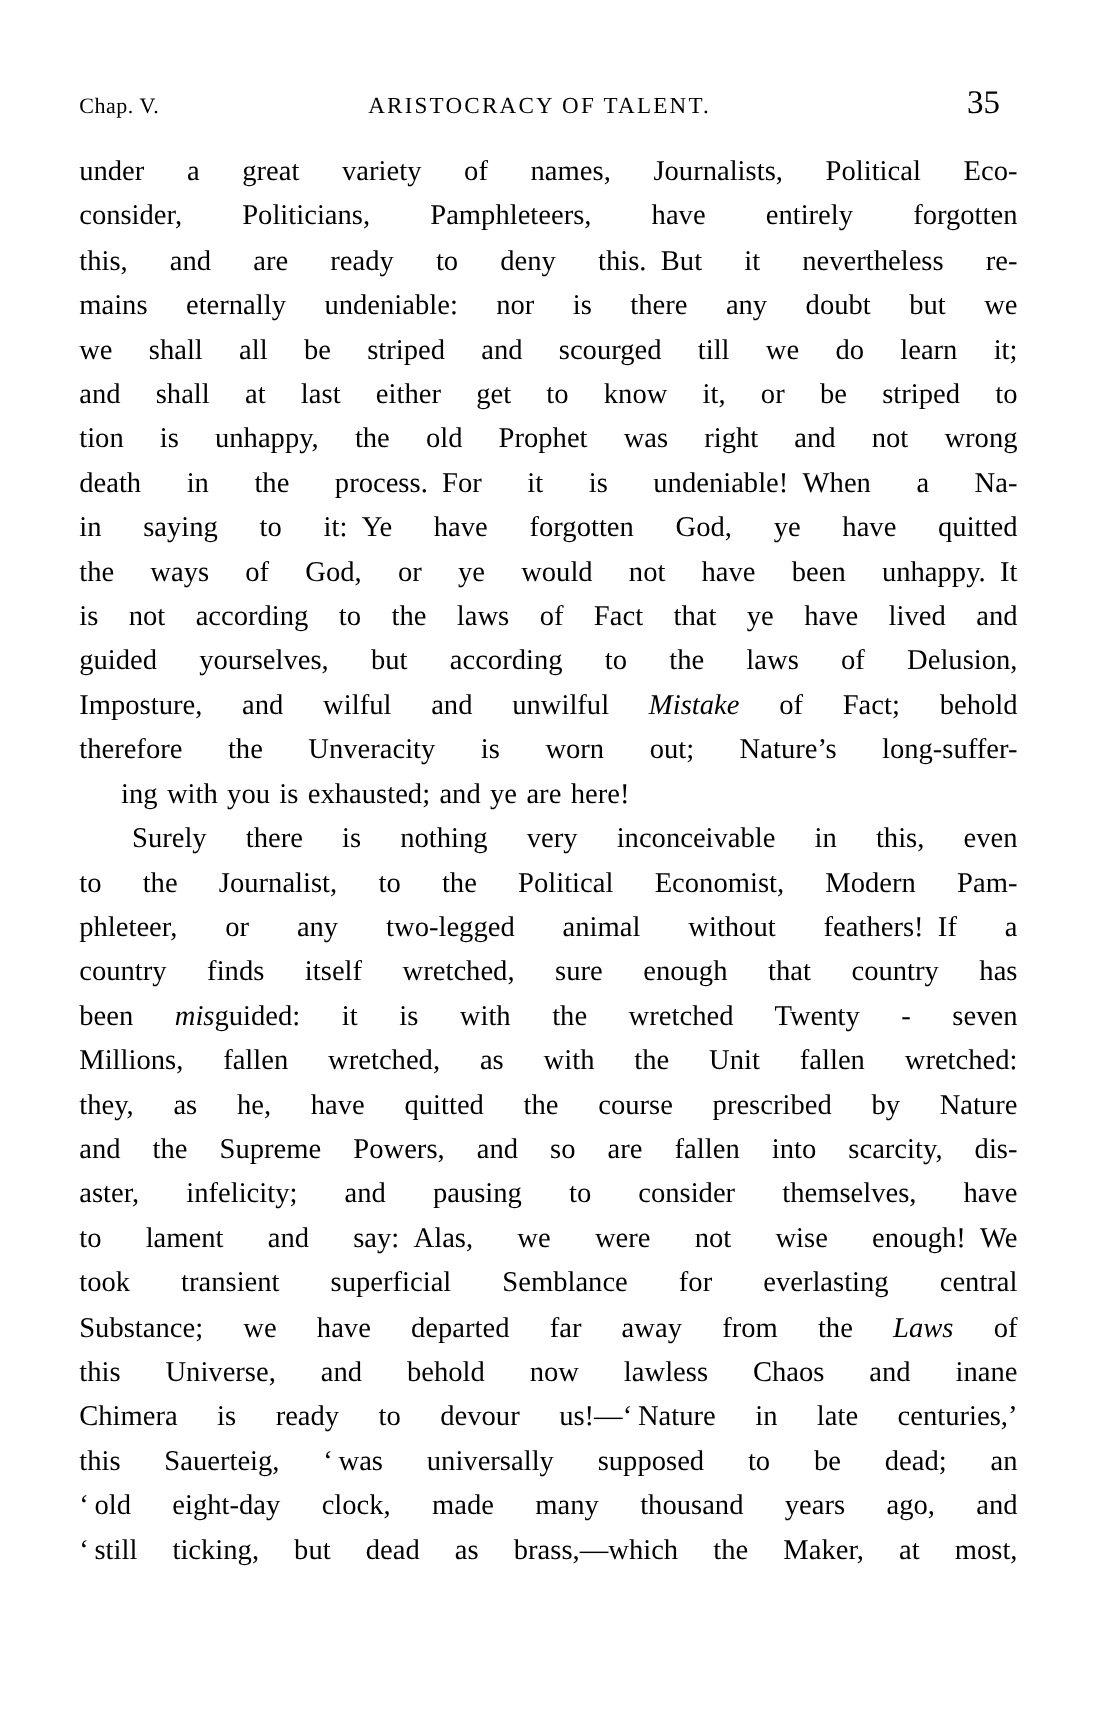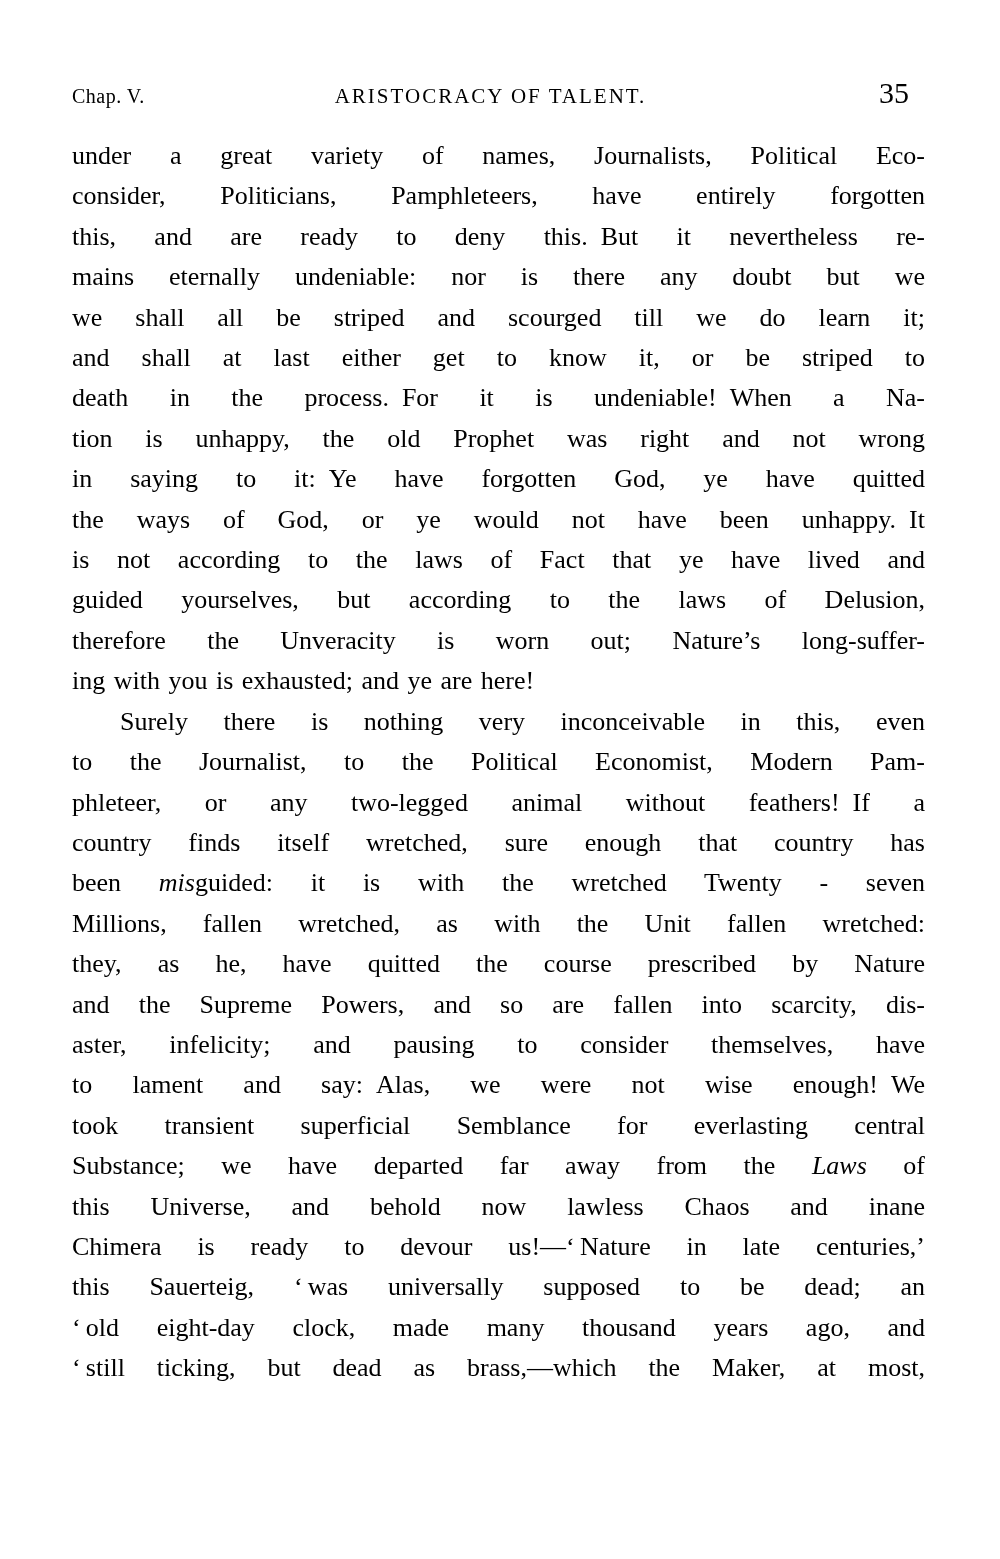--- a/index.html
+++ b/index.html
@@ -57,20 +57,21 @@
   .line {
     font-size: 26px;
     line-height: 40.4px;
     word-spacing: 2px;
     text-align: justify;
     text-align-last: justify;
     white-space: normal;
   }
   .line.short {
     text-align-last: left;
+    margin-left: 38px;
   }
   .line.indent {
     text-indent: 48px;
   }
   .it {
     font-style: italic;
   }
 </style>
 </head>
 <body>
@@ -82,26 +83,27 @@
     <span class="pagenum">35</span>
   </div>
   <div class="page-body">
       <div class="para">
         <div class="line"><span>under a great variety of names, Journalists, Political Eco-</span></div>
         <div class="line"><span>consider, Politicians, Pamphleteers, have entirely forgotten</span></div>
         <div class="line"><span>this, and are ready to deny this. But it nevertheless re-</span></div>
         <div class="line"><span>mains eternally undeniable: nor is there any doubt but we</span></div>
         <div class="line"><span>we shall all be striped and scourged till we do learn it;</span></div>
         <div class="line"><span>and shall at last either get to know it, or be striped to</span></div>
+        <div class="line"><span>tion is unhappy, the old Prophet was right and not wrong</span></div>
         <div class="line"><span>death in the process. For it is undeniable! When a Na-</span></div>
-        <div class="line"><span>tion is unhappy, the old Prophet was right and not wrong</span></div>
         <div class="line"><span>in saying to it: Ye have forgotten God, ye have quitted</span></div>
         <div class="line"><span>the ways of God, or ye would not have been unhappy. It</span></div>
         <div class="line"><span>is not according to the laws of Fact that ye have lived and</span></div>
         <div class="line"><span>guided yourselves, but according to the laws of Delusion,</span></div>
+        <div class="line"><span>Imposture, and wilful and unwilful </span><span class="it">Mistake</span><span> of Fact; behold</span></div>
         <div class="line"><span>therefore the Unveracity is worn out; Nature’s long-suffer-</span></div>
         <div class="line short"><span>ing with you is exhausted; and ye are here!</span></div>
       </div>
       <div class="para">
         <div class="line indent"><span>Surely there is nothing very inconceivable in this, even</span></div>
         <div class="line"><span>to the Journalist, to the Political Economist, Modern Pam-</span></div>
         <div class="line"><span>phleteer, or any two-legged animal without feathers! If a</span></div>
         <div class="line"><span>country finds itself wretched, sure enough that country has</span></div>
         <div class="line"><span>been </span><span class="it">mis</span><span>guided: it is with the wretched Twenty - seven</span></div>
         <div class="line"><span>Millions, fallen wretched, as with the Unit fallen wretched:</span></div>

